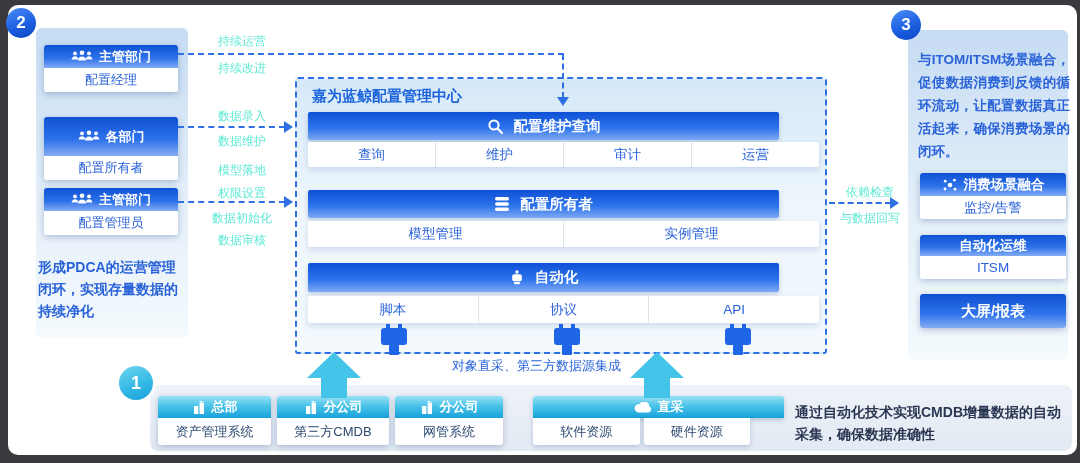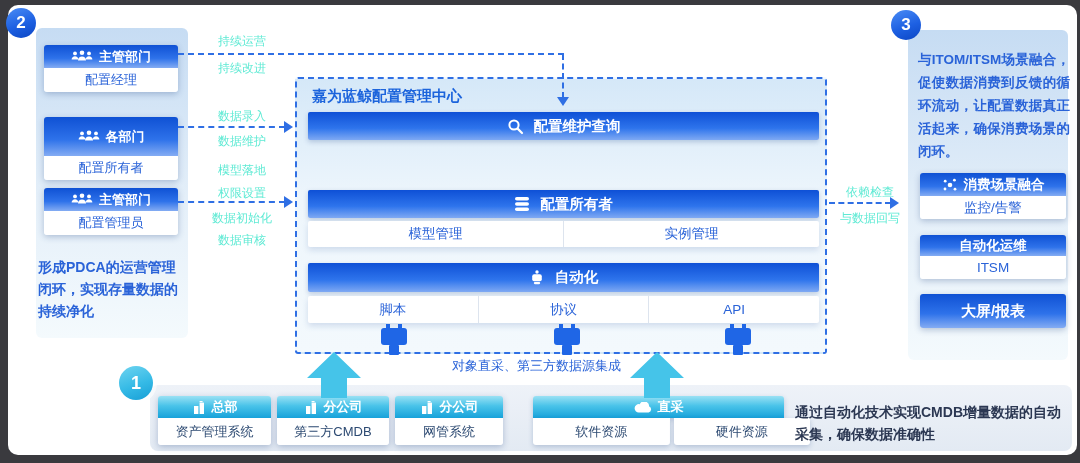--- a/index.html
+++ b/index.html
@@ -37,21 +37,21 @@
   .ah-right { position:absolute; width:0; height:0; border-top:6px solid transparent; border-bottom:6px solid transparent;
               border-left:9px solid #2f6fe4; z-index:2; }
   .ah-down  { position:absolute; width:0; height:0; border-left:6px solid transparent; border-right:6px solid transparent;
               border-top:9px solid #2f6fe4; z-index:2; }
 
   
   .center-box { position:absolute; left:295px; top:77px; width:532px; height:277px;
                 border:2px dashed #2f6fe4; border-radius:3px;
                 background:linear-gradient(180deg,#d5e8f8 0%,#eef6fc 45%,#f3f9fd 100%); z-index:1; }
   .center-title { position:absolute; left:312px; top:87px; color:#1c64dc; font-weight:bold; font-size:15px; z-index:2; }
-  .sec-bar { position:absolute; left:308px; width:511px; display:flex; align-items:center; justify-content:center; gap:10px;
+  .sec-bar { position:absolute; left:308px; width:471px; display:flex; align-items:center; justify-content:center; gap:10px;
              color:#fff; font-weight:bold; font-size:14.5px; border-radius:2px; z-index:2;
              background:linear-gradient(180deg,#0e50d6 0%,#2e74ec 58%,#7fa9f3 100%);
              box-shadow:0 2px 5px rgba(30,70,140,.25); }
   .sec-row { position:absolute; left:308px; width:511px; background:#fff; display:flex; border-radius:2px;
              box-shadow:0 3px 6px rgba(50,90,160,.18); z-index:2; }
   .sec-row .cell { flex:1; display:flex; align-items:center; justify-content:center; color:#2a63d8; font-size:13.5px; }
   .sec-row .cell + .cell { border-left:1px solid #dde4ee; }
 
   .plug { position:absolute; z-index:3; }
   .up-arrow { position:absolute; z-index:3; }
@@ -156,20 +156,26 @@
   <div class="center-box"></div>
   <div class="center-title">嘉为蓝鲸配置管理中心</div>
 
   <div class="sec-bar" style="top:112px;height:28px;">
     <svg width="17" height="17" viewBox="0 0 17 17">
         <circle cx="7" cy="7" r="4.6" fill="none" stroke="#fff" stroke-width="2"></circle>
         <line x1="10.6" y1="10.6" x2="15" y2="15" stroke="#fff" stroke-width="2.2" stroke-linecap="round"></line>
       </svg>
     <span>配置维护查询</span>
   </div>
+  <div class="sec-row" style="top:142px;height:25px;">
+    <div class="cell">查询</div>
+    <div class="cell">维护</div>
+    <div class="cell">审计</div>
+    <div class="cell">运营</div>
+  </div>
 
   <div class="sec-bar" style="top:190px;height:28px;">
     <svg width="16" height="15" viewBox="0 0 16 15">
         <g fill="#fff">
           <rect x="1" y="0" width="14" height="3.6" rx="1.8"></rect>
           <rect x="1" y="5.2" width="14" height="3.6" rx="1.8"></rect>
           <rect x="1" y="10.4" width="14" height="3.6" rx="1.8"></rect>
         </g>
       </svg>
     <span>配置所有者</span>
@@ -316,20 +322,20 @@
   </div>
 
   <div class="mini-box" style="left:533px;top:396px;width:251px;box-shadow:none;overflow:visible;">
     <div class="mini-hdr mini-hdr-cyan" style="height:22px;border-radius:3px 3px 0 0;box-shadow:0 2px 5px rgba(35,70,130,.25);">
       <svg width="18" height="11" viewBox="0 0 18 11">
           <path fill="#fff" d="M5 10.5a4.2 4.2 0 1 1 .7-8.3A5 5 0 0 1 15.2 4.6 3.1 3.1 0 0 1 14.6 10.5z"></path>
         </svg>
       <span>直采</span>
     </div>
   </div>
-  <div class="b4-body" style="left:533px;top:418px;width:277px;height:27px;">
+  <div class="b4-body" style="left:533px;top:418px;width:217px;height:27px;">
     <div class="bcell">软件资源</div>
     <div class="bcell">硬件资源</div>
   </div>
 
   <div class="note-dark" style="left:795px;top:401px;width:276px;">通过自动化技术实现CMDB增量数据的自动采集，确保数据准确性</div>
 
 </div>
 
 </body></html>

